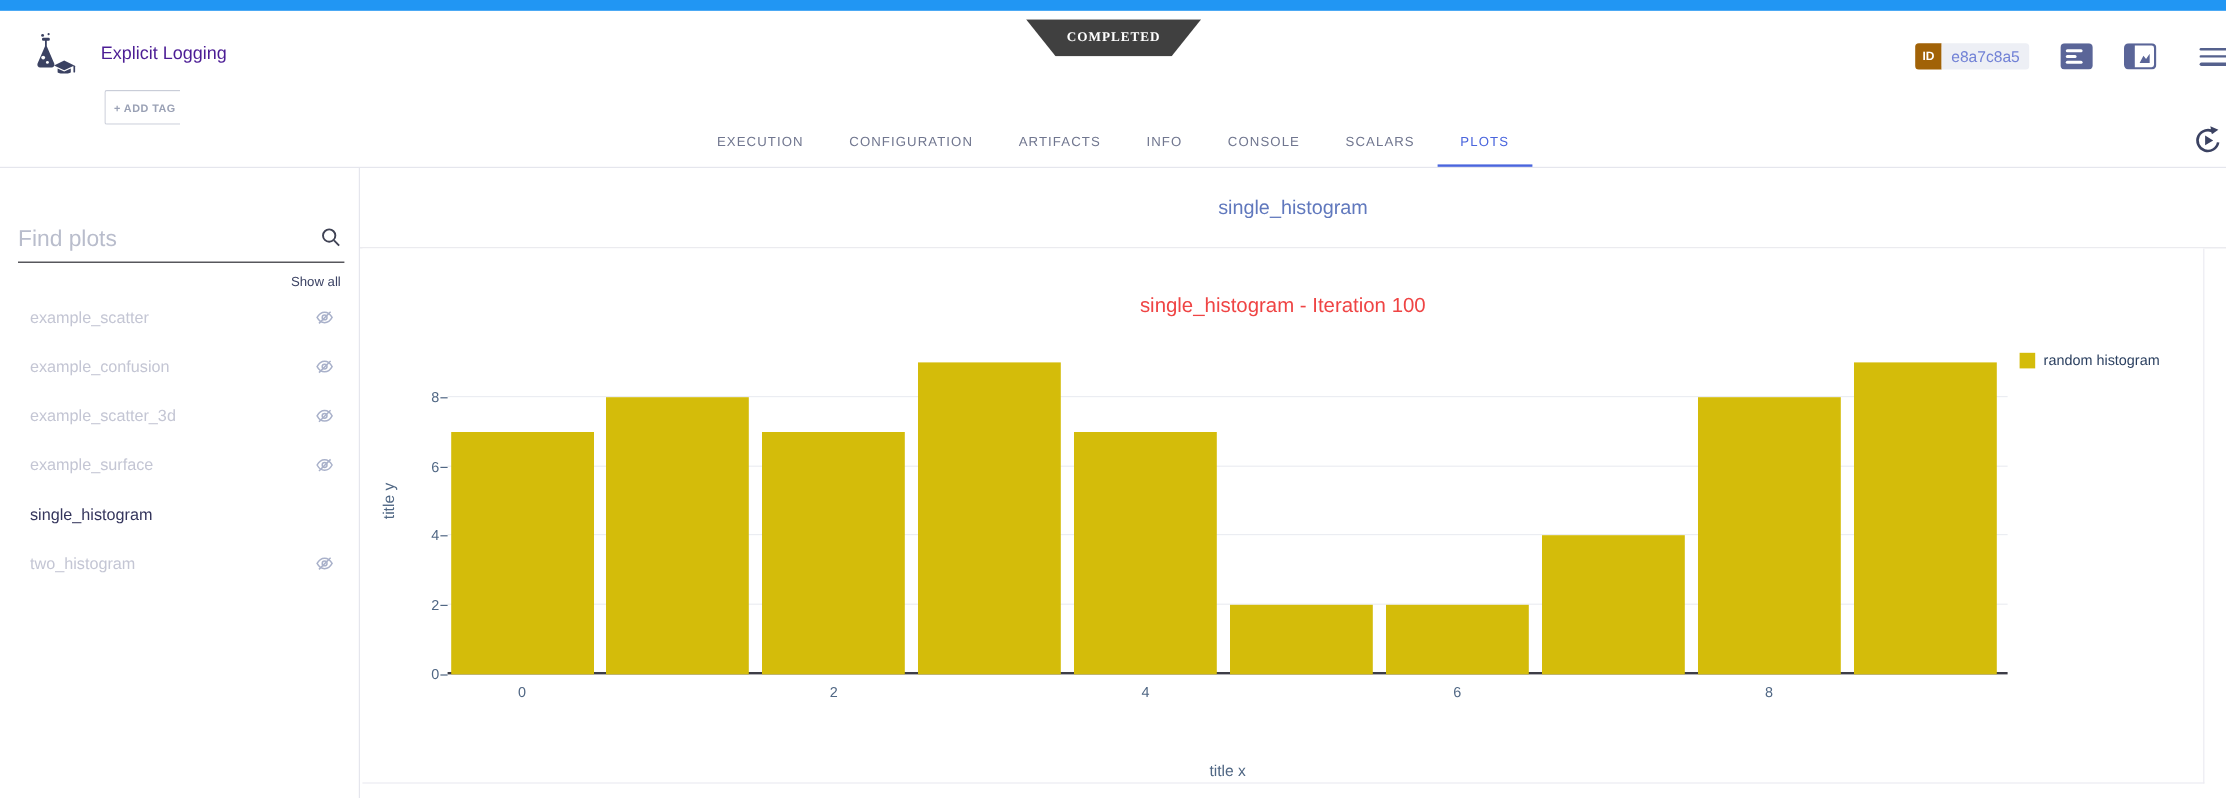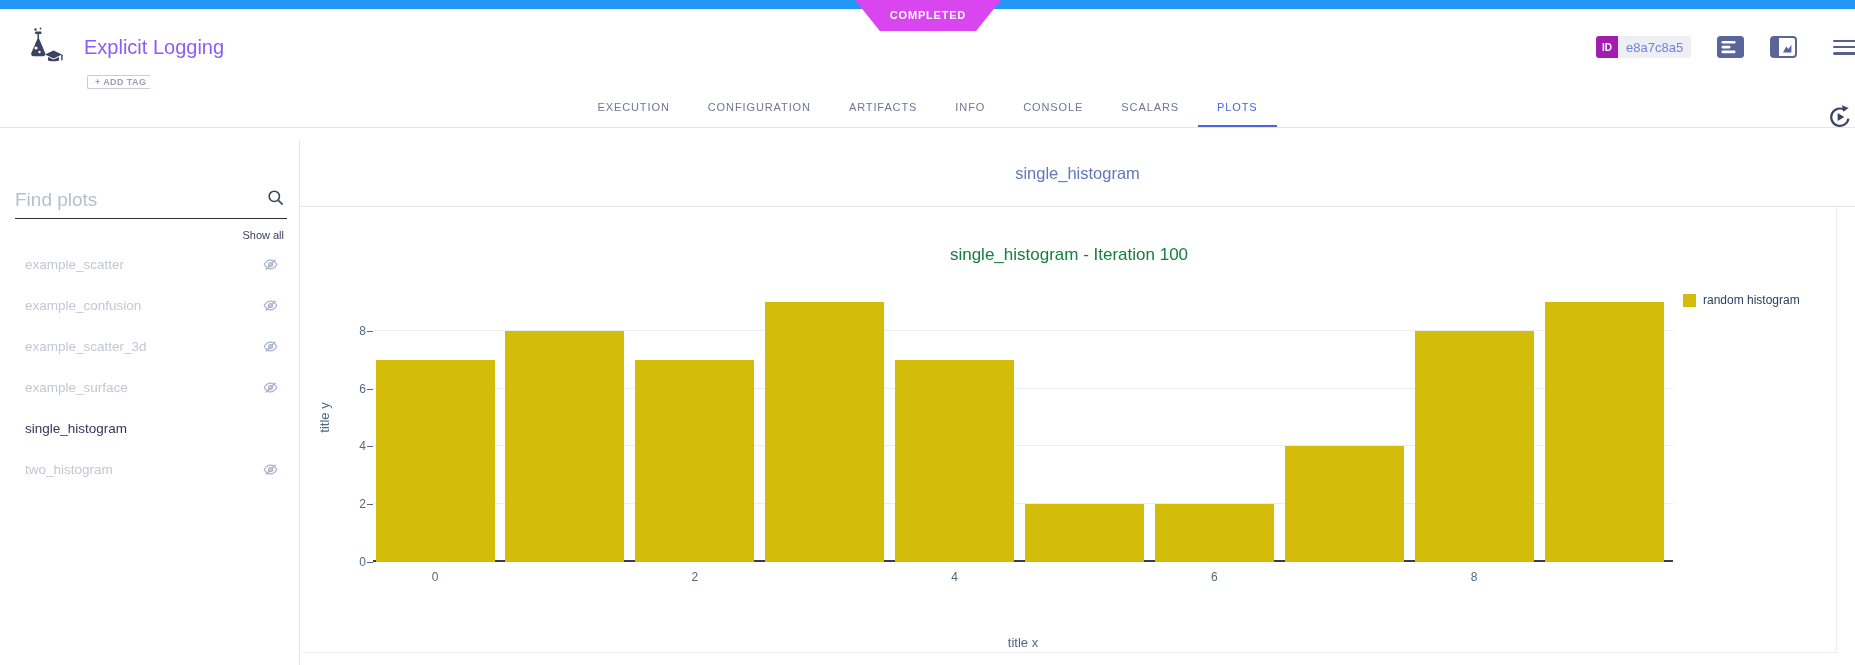--- a/index.html
+++ b/index.html
@@ -1,45 +1,45 @@
 <!DOCTYPE html>
 <html><head>
 <meta charset="utf-8">
 <style>
   * { margin:0; padding:0; box-sizing:border-box; }
   html,body { width:1855px; height:665px; background:#fff; overflow:hidden;
     font-family:"Liberation Sans", sans-serif; position:relative; }
 
   
   .topbar { position:absolute; left:0; top:0; width:1855px; height:9px; background:#2196f3; }
-  .status-badge { position:absolute; left:855px; top:0; width:146px; height:31px;
-    background:#d946ef; clip-path:polygon(0 0,100% 0,83% 100%,17% 100%);
+  .status-badge { position:absolute; left:855px; top:16px; width:146px; height:31px;
+    background:#404040; clip-path:polygon(0 0,100% 0,83% 100%,17% 100%);
     color:#fff; font-size:11px; font-weight:bold; letter-spacing:0.8px;
-    text-align:center; padding-top:9px; }
+    text-align:center; padding-top:9px;font-family:Liberation Serif, serif; }
 
   
   .exp-icon { position:absolute; left:23px; top:27px; }
-  .header-title { position:absolute; left:84px; top:36px; font-size:20px; font-weight:500; color:#8b5cf6; }
-  .add-tag { position:absolute; left:87px; top:75px; height:14px; border:1px solid #c9cdd8;
+  .header-title { position:absolute; left:84px; top:36px; font-size:15px; font-weight:500; color:#4c1d95; }
+  .add-tag { position:absolute; left:87px; top:75px; height:29px; border:1px solid #c9cdd8;
     border-right:none; border-radius:2px 0 0 2px; padding:0 4px 0 7px; display:flex; align-items:center;
     font-size:9px; font-weight:bold; letter-spacing:0.4px; color:#9aa1b5; background:#fff; }
   .add-tag::after { content:""; position:absolute; right:-6px; top:2.2px; width:11px; height:11px;
     border-top:1px solid #c9cdd8; border-right:1px solid #c9cdd8; transform:rotate(45deg); background:#fff; z-index:-1; }
   .header-right { position:absolute; left:1596px; top:36px; display:flex; align-items:center; }
   .id-chip { display:flex; height:22px; font-size:12px; }
-  .id-chip .id-key { background:#a21caf; color:#fff; font-weight:bold; font-size:10px;
+  .id-chip .id-key { background:#a16207; color:#fff; font-weight:bold; font-size:10px;
     border-radius:3px 0 0 3px; padding:0 6px; display:flex; align-items:center; }
   .id-chip .id-val { background:#edeff5; color:#7282d6; border-radius:0 3px 3px 0;
     padding:0 8px; display:flex; align-items:center; font-size:13px; }
   .hicon { margin-left:26px; display:flex; align-items:center; cursor:pointer; }
   .burger { margin-left:36px; width:23px; cursor:pointer; }
   .burger div { height:2.6px; background:#55618d; border-radius:2px; margin:3.6px 0; }
 
   
-  .tabbar { position:absolute; left:0; top:88px; width:1855px; height:40px;
+  .tabbar { position:absolute; left:0; top:100px; width:1855px; height:40px;
     border-bottom:1px solid #e5e6ed; display:flex; justify-content:center; }
   .tabs { display:flex; height:100%; }
   .tab { padding:0 19px; display:flex; align-items:center; font-size:11px; font-weight:500;
     letter-spacing:0.9px; color:#70768f; cursor:pointer; border-bottom:2px solid transparent; }
   .tab.active { color:#4a65dd; border-bottom-color:#4a65dd; }
   .refresh-btn { position:absolute; left:1827px; top:104px; width:26px; height:26px; cursor:pointer; }
 
   
   .sidebar { position:absolute; left:0; top:140px; width:300px; height:525px;
     border-right:1px solid #e5e6ed; background:#fff; }
@@ -56,21 +56,21 @@
   .plot-item .eye { display:flex; align-items:center; }
 
   
   .main { position:absolute; left:300px; top:140px; width:1555px; height:525px; }
   .section-header { position:absolute; left:0; top:0; width:1555px; height:67px;
     border-bottom:1px solid #e6e6ec; display:flex; align-items:center; justify-content:center;
     font-size:16.5px; color:#6078bd; }
   .plot-card { position:absolute; left:2px; top:67px; width:1535px; height:446px; background:#fff;
     border-right:1px solid #ececf2; border-bottom:1px solid #ececf2; }
   .chart-title { position:absolute; left:0; top:38px; width:100%; text-align:center;
-    font-size:17px; color:#15803d; }
+    font-size:17px; color:#ef4444; }
   .plot-area { position:absolute; left:71px; top:66px; width:1300px; height:289px; }
   .gridline { position:absolute; left:0; width:100%; height:1px; background:#ebedf2; }
   .baseline { position:absolute; left:0; bottom:0; width:100%; height:2px; background:#3d3d46; }
   .bar { position:absolute; bottom:0; }
   .ytick-label { position:absolute; width:40px; text-align:right; font-size:12px; color:#506784; }
   .ytick-mark { position:absolute; width:6px; height:1px; background:#506784; }
   .xtick-label { position:absolute; width:60px; text-align:center; font-size:12px; color:#506784; }
   .xaxis-title { position:absolute; left:71px; top:392px; width:1300px; text-align:center;
     font-size:13px; color:#506784;margin-top:36px; }
   .yaxis-title { position:absolute; left:-28px; top:203px; width:100px; text-align:center;

